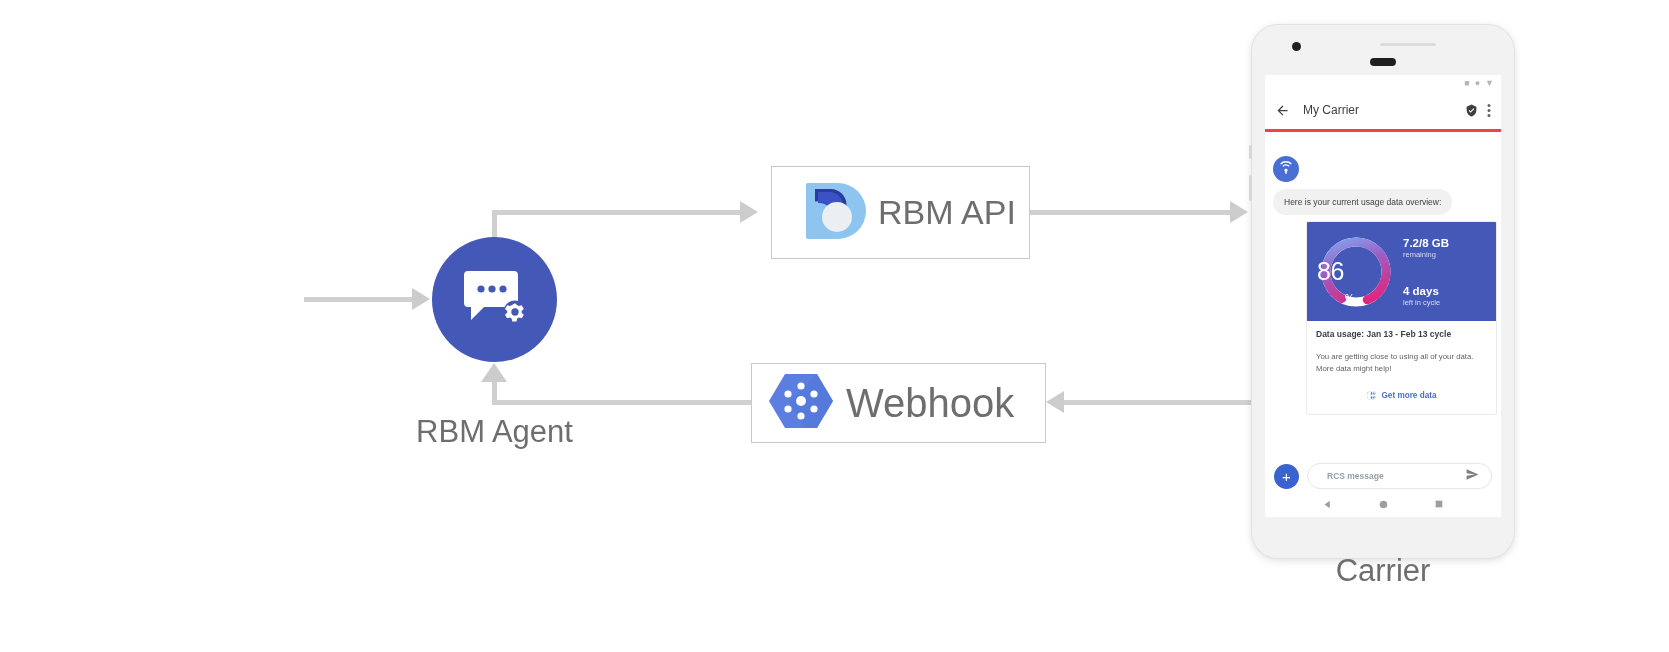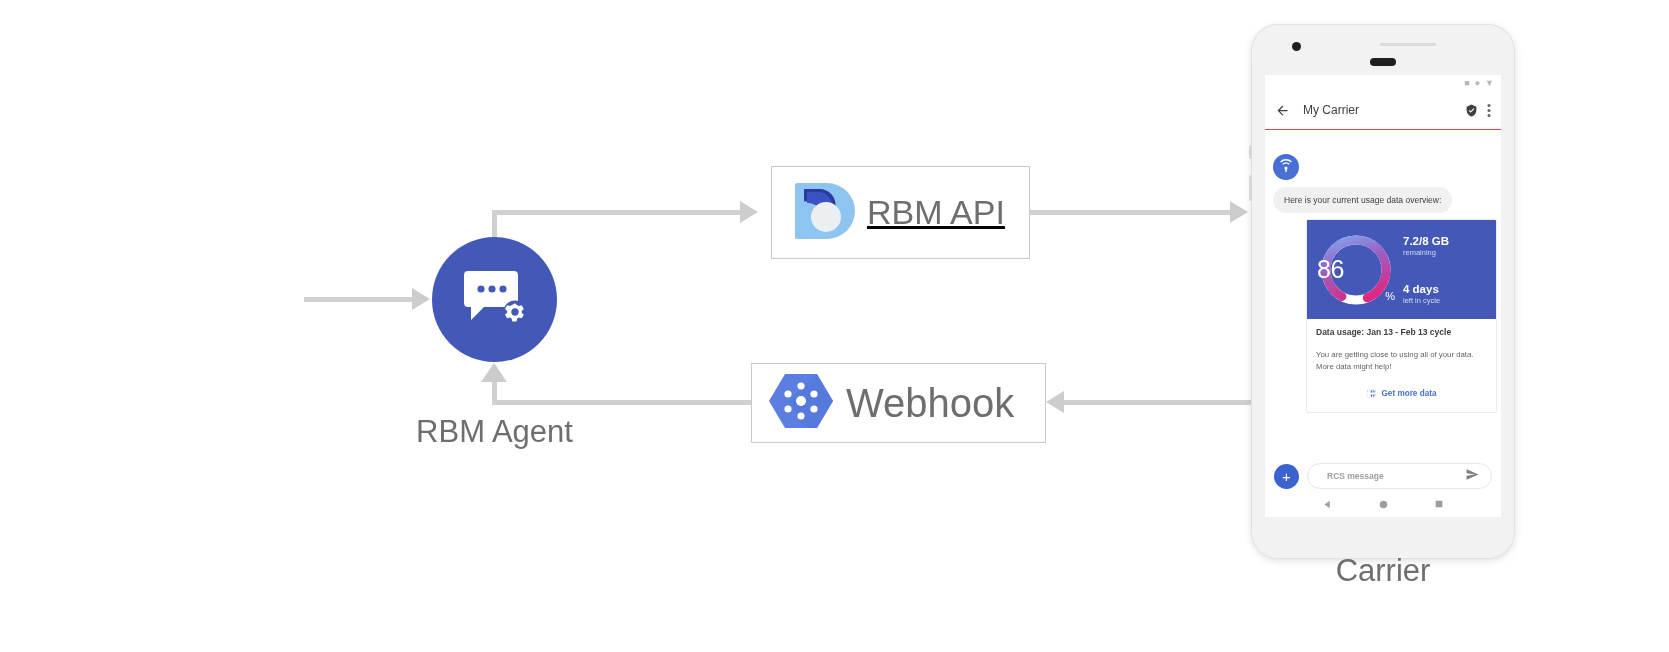--- a/index.html
+++ b/index.html
@@ -64,22 +64,21 @@
   }
 
   #external-trigger {
     left: 47px; top: 256px; width: 257px; height: 88px;
     justify-content: center;
   }
   #external-trigger .node-label { font-size: 31px; }
 
   #rbm-api-box {
     left: 771px; top: 166px; width: 259px; height: 93px;
-    padding-left: 13px;
-    text-decoration: underline;
+    padding-left: 24px;
   }
   #rbm-api-box .node-label { font-size: 34px; margin-left: 10px; }
 
   #webhook-box {
     left: 751px; top: 363px; width: 295px; height: 80px;
     padding-left: 16px;
   }
   #webhook-box .node-label { font-size: 40px; margin-left: 12px; }
 
   
@@ -172,21 +171,21 @@
   }
   .status-icon { color: #b6b6b6; font-size: 9px; line-height: 1; }
 
   
   #app-bar {
     height: 38px;
     display: flex;
     align-items: center;
     padding: 0 10px;
     background: #ffffff;
-    border-bottom: 1px solid #ef4444;
+    border-bottom: 3px solid #ef4444;
   }
   #app-bar-title {
     font-size: 12px;
     color: #3c4043;
     margin-left: 13px;
     flex: 1;
     font-weight: 400;
   }
   .appbar-icon { display: flex; align-items: center; }
 
@@ -238,21 +237,21 @@
     display: flex;
     align-items: center;
     padding: 0 10px;
   }
   #gauge-wrap { position: relative; width: 78px; height: 78px; flex: 0 0 78px; }
   #gauge-text {
     position: absolute;
     inset: 0;
     display: flex;
     align-items: center;
-    justify-content: space-between;
+    justify-content: flex-start;
     color: #ffffff;
   }
   #gauge-value { font-size: 25px; font-weight: 300; letter-spacing: -.5px; }
   #gauge-unit { font-size: 11px; font-weight: 300; margin-left: 1px; align-self: flex-end; margin-bottom: 7px; }
   #card-stats {
     flex: 1;
     color: #ffffff;
     padding-left: 8px;
     display: flex;
     flex-direction: column;

